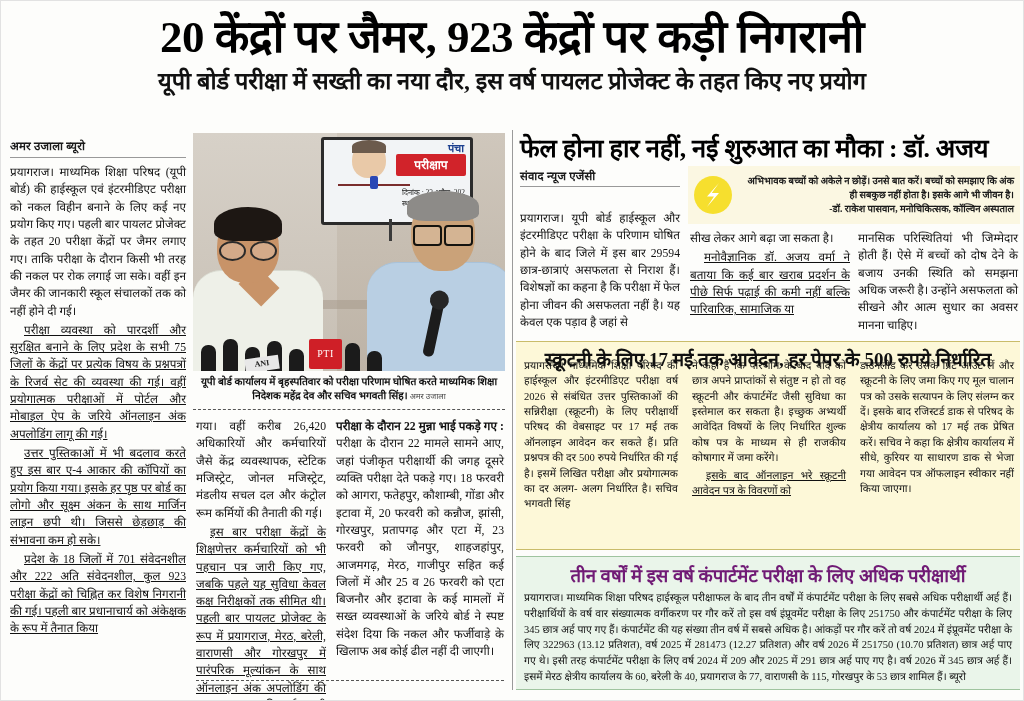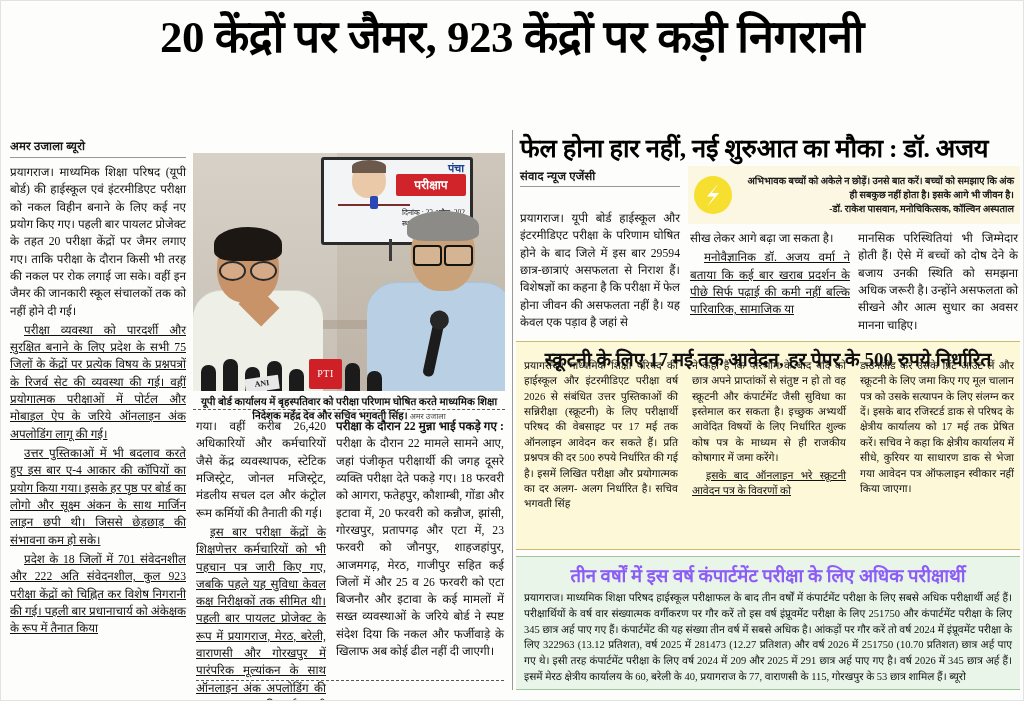--- a/index.html
+++ b/index.html
@@ -83,21 +83,21 @@
   .col3 {
     position: absolute;
     left: 336px; top: 418px;
     width: 168px;
   }
 
   
   .photo-wrap {
     position: absolute;
     left: 193px; top: 133px;
-    width: 312px; height: 238px; margin-top: 20px;
+    width: 312px; height: 238px;
   }
   .photo {
     position: relative;
     width: 312px; height: 238px;
     overflow: hidden;
     background: linear-gradient(180deg,#cdc6bd 0%, #c2b9ae 46%, #b8ada1 100%);
   }
   .ph-wall-l { position:absolute; left:0; top:0; width:48%; height:100%;
     background:linear-gradient(180deg,#d7d1c8,#c7bfb4); }
   .ph-wall-r { position:absolute; right:0; top:0; width:54%; height:100%;
@@ -253,39 +253,40 @@
 
   
   .panel-green {
     position:absolute; left:516px; top:556px; width:504px; height:134px;
     background:#eaf5ea;
     border-top:1.5px solid #9fc49f;
     border-bottom:1.5px solid #9fc49f;
     box-sizing:border-box; padding:4px 8px;
   }
   .panel-green .p-title {
-    font-size:18.5px; font-weight:bold; color:#8b5cf6; text-align:center;
+    font-size:18.5px; font-weight:bold; color:#701a75; text-align:center;
     padding:1px 0 3px 0; white-space:nowrap;
   }
   .panel-green .body-text {
     font-size:10.5px; line-height:1.5; text-align:justify;
   }
 
   
   .frame {
     position:absolute; inset:0; border:1px solid #e2e2e2; pointer-events:none;
   }
 </style>
 </head>
 <body>
 
 <div id="page">
 
   <div class="masthead">
     <div class="main-head">20 केंद्रों पर जैमर, 923 केंद्रों पर कड़ी निगरानी</div>
+    <div class="sub-head">यूपी बोर्ड परीक्षा में सख्ती का नया दौर, इस वर्ष पायलट प्रोजेक्ट के तहत किए नए प्रयोग</div>
   </div>
 
   <div class="left-col">
     <div class="byline">अमर उजाला ब्यूरो</div>
     <hr class="rule">
     <div class="body-text">प्रयागराज। माध्यमिक शिक्षा परिषद (यूपी बोर्ड) की हाईस्कूल एवं इंटरमीडिएट परीक्षा को नकल विहीन बनाने के लिए कई नए प्रयोग किए गए। पहली बार पायलट प्रोजेक्ट के तहत 20 परीक्षा केंद्रों पर जैमर लगाए गए। ताकि परीक्षा के दौरान किसी भी तरह की नकल पर रोक लगाई जा सके। वहीं इन जैमर की जानकारी स्कूल संचालकों तक को नहीं होने दी गई।</div>
     <div class="body-text indent">परीक्षा व्यवस्था को पारदर्शी और सुरक्षित बनाने के लिए प्रदेश के सभी 75 जिलों के केंद्रों पर प्रत्येक विषय के प्रश्नपत्रों के रिजर्व सेट की व्यवस्था की गई। वहीं प्रयोगात्मक परीक्षाओं में पोर्टल और मोबाइल ऐप के जरिये ऑनलाइन अंक अपलोडिंग लागू की गई।</div>
     <div class="body-text indent">उत्तर पुस्तिकाओं में भी बदलाव करते हुए इस बार ए-4 आकार की कॉपियों का प्रयोग किया गया। इसके हर पृष्ठ पर बोर्ड का लोगो और सूक्ष्म अंकन के साथ मार्जिन लाइन छपी थी। जिससे छेड़छाड़ की संभावना कम हो सके।</div>
     <div class="body-text indent">प्रदेश के 18 जिलों में 701 संवेदनशील और 222 अति संवेदनशील, कुल 923 परीक्षा केंद्रों को चिह्नित कर विशेष निगरानी की गई। पहली बार प्रधानाचार्य को अंकेक्षक के रूप में तैनात किया</div>
   </div>

